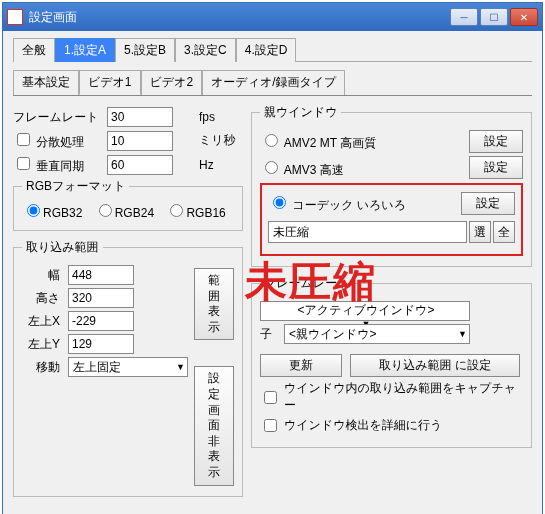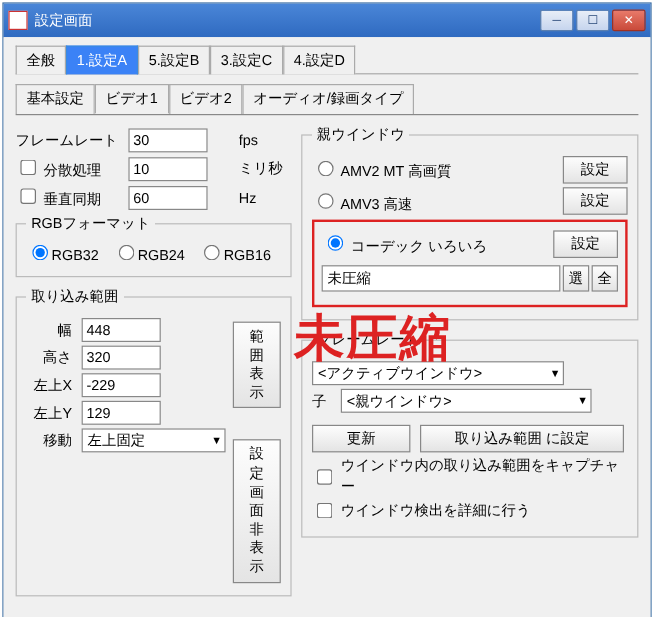--- a/index.html
+++ b/index.html
@@ -34,21 +34,21 @@
 .unit { margin-left: 22px; }
 
 .btn { background: linear-gradient(#fdfdfd,#e4e4e4); border: 1px solid #888; padding: 2px 28px; cursor: pointer; min-height: 22px; }
 .btn-small { padding: 2px 6px; min-width: 54px; }
 .btn-tall { padding: 4px 8px; line-height: 1.3; text-align: center; }
 
 .radio-row label { margin-right: 8px; cursor: pointer; }
 .radio-row input { margin-right: 3px; }
 
 .select { width: 150px; height: 20px; border: 1px solid #888; background: #fff; display: flex; align-items: center; justify-content: space-between; padding: 0 2px 0 4px; cursor: pointer; }
-.select-wide { width: 210px; }
+.select-wide { width: 210px; flex-direction: column; }
 .select .chev { font-size: 9px; }
 
 .codec-input { flex: 1; height: 22px; border: 1px solid #888; background: #fff; padding: 2px 4px; }
 .sqbtn { width: 22px; height: 22px; border: 1px solid #888; background: linear-gradient(#fdfdfd,#e4e4e4); display: flex; align-items: center; justify-content: center; cursor: pointer; }
 
 .overlay-text { position: absolute; top: 150px; left: -6px; font-size: 42px; font-weight: bold; color: #d22; letter-spacing: 2px; pointer-events: none; }
 
 .bottom-bar { display: flex; justify-content: space-between; align-items: center; margin-top: 12px; }
 .bottom-right { display: flex; gap: 14px; }
 .btn-main { min-width: 84px; padding: 4px 10px; }
@@ -179,21 +179,21 @@
         <fieldset>
           <legend>フレームレート</legend>
           <div class="row">
             <div class="select select-wide">
                 <span>&lt;アクティブウインドウ&gt;</span>
                 <span class="chev">▼</span>
               </div>
           </div>
           <div class="row">
             <span style="width:20px">子</span>
-            <div class="select" style="width:209px">
+            <div class="select" style="width:186px">
                 <span>&lt;親ウインドウ&gt;</span>
                 <span class="chev">▼</span>
               </div>
           </div>
           <div class="row" style="margin-top:10px; gap:8px;">
             <button class="btn">更新</button>
             <button class="btn">取り込み範囲 に設定</button>
           </div>
           <div class="chk-row">
               <input type="checkbox" style="">

